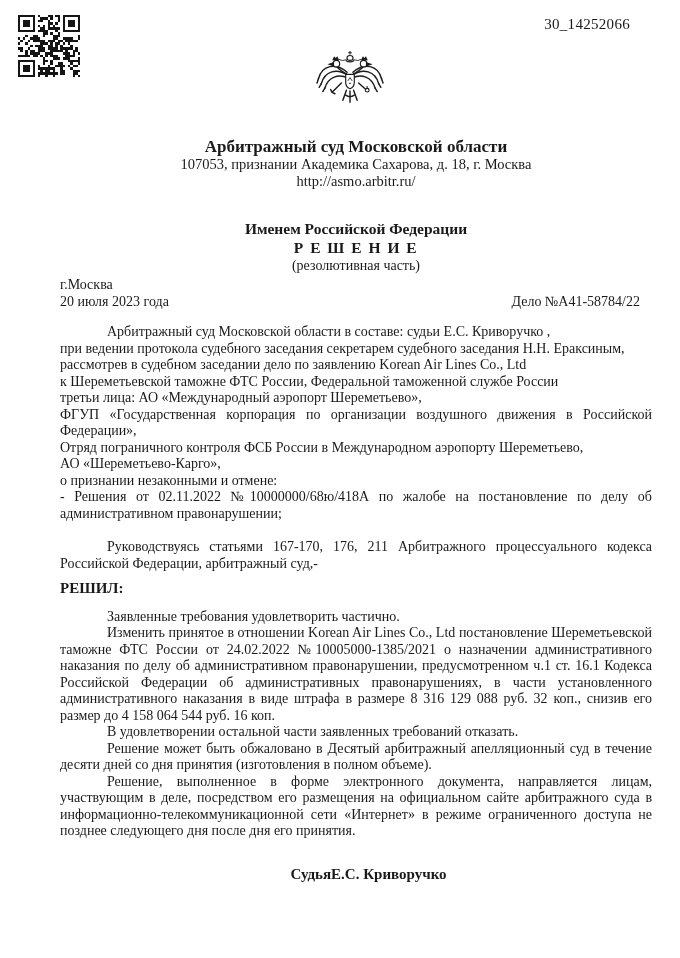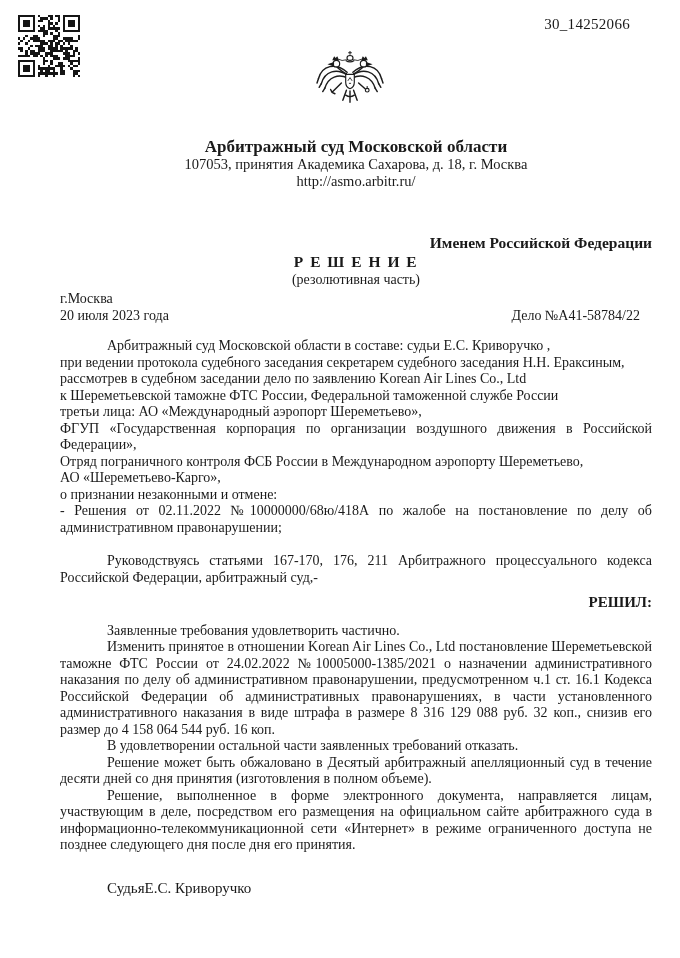--- a/index.html
+++ b/index.html
@@ -7,33 +7,33 @@
     position:relative;width:680px;height:958px;background:#ffffff;overflow:hidden;
     font-family:"Liberation Serif","DejaVu Serif",serif;color:#1a1a1a;
   }
   .header{position:relative;height:138px;}
   .qr{position:absolute;left:18px;top:15px;width:62px;height:62px;fill:#151515;shape-rendering:crispEdges;}
   .docnum{position:absolute;top:16px;right:50px;font-size:15px;letter-spacing:.3px;}
   .emblem{position:absolute;top:50px;left:50%;transform:translateX(calc(-50% + 10px));}
   .content{margin:0 28px 0 60px;}
   .court-title{font-size:17px;font-weight:bold;text-align:center;line-height:18px;}
   .court-addr,.court-url{font-size:14.5px;text-align:center;line-height:17px;}
-  .in-name{margin-top:43px;font-size:15.5px;font-weight:bold;text-align:right;line-height:19px;}
+  .in-name{margin-top:29px;font-size:15.5px;font-weight:bold;text-align:center;line-height:19px;}
   .decision{font-size:15.5px;font-weight:bold;text-align:center;line-height:19px;letter-spacing:1.5px;}
   .subtitle{font-size:14px;text-align:center;line-height:18px;}
   .place{font-size:14px;line-height:17px;margin-top:1px;}
   .daterow{display:flex;justify-content:space-between;font-size:14px;line-height:17px;}
   .daterow .case{margin-right:12px;}
   .bodytext{margin-top:14px;font-size:14px;line-height:16.5px;text-align:justify;}
   .bodytext p{margin:0;}
   .bodytext p.indent{text-indent:47px;}
   .bodytext p.gap{margin-top:17px;}
   .resolution{margin-top:0;}
-  .reshil{font-size:15px;font-weight:bold;text-align:right;line-height:16.5px;margin:8px 0 12px 0;}
-  .sig{display:flex;justify-content:flex-start;font-weight:normal;font-size:15px;line-height:17px;margin-top:26px;}
+  .reshil{font-size:15px;font-weight:bold;text-align:left;line-height:16.5px;margin:8px 0 12px 0;}
+  .sig{display:flex;justify-content:center;font-weight:bold;font-size:15px;line-height:17px;margin-top:26px;}
   .sig .label{margin-left:47px;}
   .sig .name{margin-right:22px;}
   .emblem-art{stroke:#1c1c1c;}
 </style>
 </head>
 <body>
 
 <div class="page" style="color: rgb(26, 26, 26);">
 
   <div class="header">
@@ -391,21 +391,21 @@
         <path d="M44 34 h12 v11 q0 7 -6 9 q-6 -2 -6 -9 z"></path>
         <path d="M47 43 l3 -4.5 3 4.5 M48.5 46.5 h3" stroke-width="1.2" fill="none"></path>
         <circle cx="74" cy="56" r="2.6"></circle>
         <path d="M74 52.6 v-2 M73 51.6 h2" stroke-width="1.2" fill="none"></path>
       </g>
     </svg>
   </div>
 
   <div class="content">
     <div class="court-title">Арбитражный суд Московской области</div>
-    <div class="court-addr">107053, принятия Академика Сахарова, д. 18, г. Москва</div>
+    <div class="court-addr">107053, признании Академика Сахарова, д. 18, г. Москва</div>
     <div class="court-url">http://asmo.arbitr.ru/</div>
 
     <div class="in-name">Именем Российской Федерации</div>
     <div class="decision">Р Е Ш Е Н И Е</div>
     <div class="subtitle">(резолютивная часть)</div>
 
     <div class="place">г.Москва</div>
     <div class="daterow">
       <span>20 июля 2023 года</span>
       <span class="case">Дело №А41-58784/22</span>

